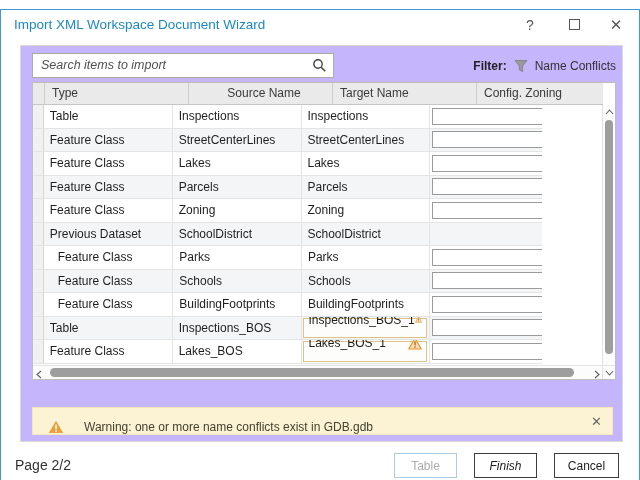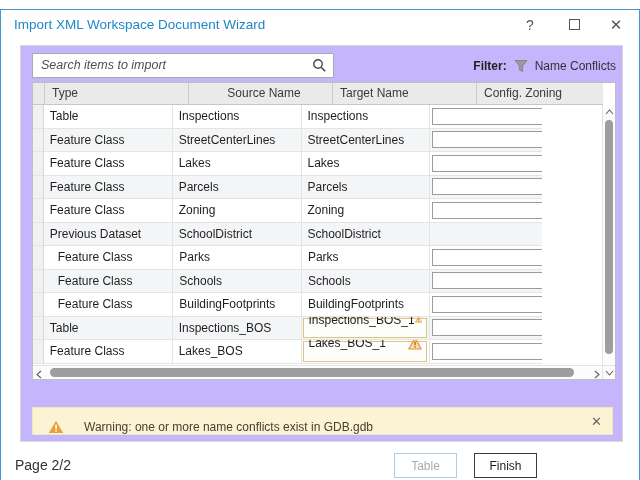--- a/index.html
+++ b/index.html
@@ -90,21 +90,21 @@
   .banner-text { margin-left:20px; font-size:12px; color:#44412F; }
   .banner-close { position:absolute; right:10px; top:0; line-height:27px; color:#666;
                   font-size:13px; cursor:default; }
 
   
   .page-label { position:absolute; left:14px; top:443px; line-height:25px; font-size:14px; color:#333; }
   .btn { position:absolute; top:443px; height:25px; background:#fff; border:1px solid #3C3C3C;
          font-family:inherit; font-size:12px; color:#1E1E1E; cursor:default; }
   .btn-previous { left:313px; width:73px; }
   .btn-next     { left:393px; width:63px; border-color:#AECBE3; color:#ABABAB; }
-  .btn-finish   { left:473px; width:63px; }
+  .btn-finish   { left:473px; width:63px;font-style:italic; }
   .btn-cancel   { left:553px; width:65px; }
 </style>
 </head>
 <body>
 
 <div class="window">
 
   <div class="titlebar">
     <span class="title">Import XML Workspace Document Wizard</span>
     <span class="ctrl help">?</span>
@@ -319,13 +319,14 @@
         <rect x="7.3" y="10.2" width="1.5" height="1.6" fill="#FFFFFF"></rect>
       </svg>
       <span class="banner-text">Warning: one or more name conflicts exist in GDB.gdb</span>
       <span class="banner-close">✕</span>
     </div>
   </div>
 
   <span class="page-label">Page 2/2</span>
   <button class="btn btn-next" disabled="">Table</button>
   <button class="btn btn-finish">Finish</button>
+  <button class="btn btn-cancel">Cancel</button>
 </div>
 
 </body></html>

